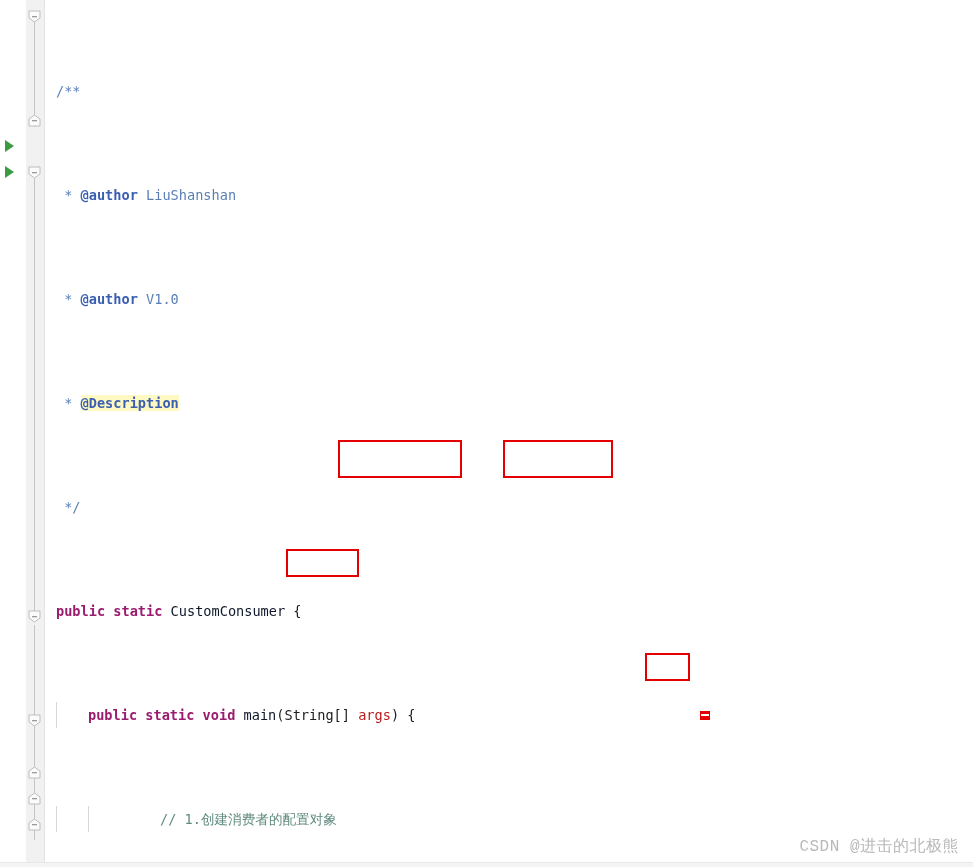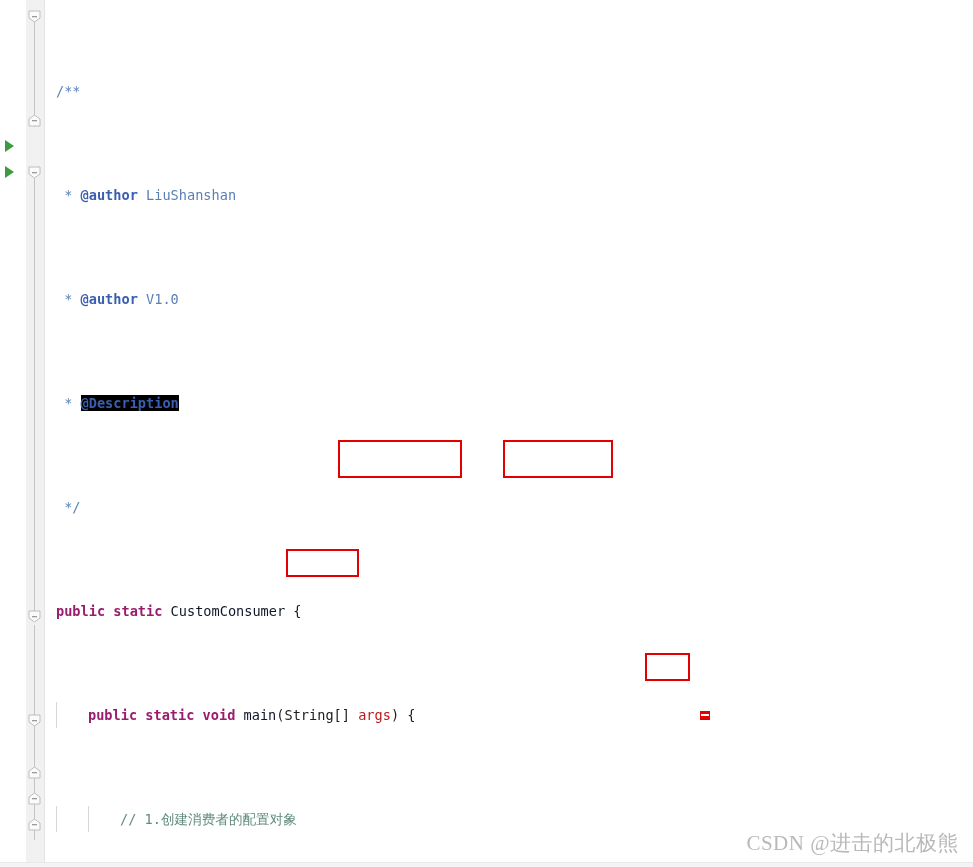--- a/index.html
+++ b/index.html
@@ -80,21 +80,21 @@
     background: #d8d8d8;
   }
   .txt { position: relative; display: inline-block; padding-left: 12px; }
   .cmt-doc  { color: #5a7fb5; }
   .cmt-tag  { color: #3a5fb0; font-weight: bold; margin-top: 32px; }
   .cmt-zh   { color: #5f8a7d; }
   .kw       { color: #9b1b6e; font-weight: bold; }
   .cls      { color: #0f172a; }
   .ident    { color: #b91c1c; }
   .plain    { color: #202020; }
-  .hl       { background: #000000; }
+  .hl       { background: #fef9c3; }
 
   
   .rbox {
     position: absolute;
     border: 2px solid #e40000;
     box-sizing: border-box;
     pointer-events: none;
     background: transparent;
   }
   
@@ -110,22 +110,22 @@
     left: 1px; top: 3px;
     width: 8px; height: 2px;
     background: #ffffff;
   }
   
   .watermark {
     position: absolute;
     right: 14px;
     bottom: 10px;
     color: #b9b9b9;
-    font-family: Liberation Serif, serif;
-    font-size: 21px;
+    font-family: Liberation Mono, monospace;
+    font-size: 16px;
     letter-spacing: 0.5px;
   }
   .bottombar {
     position: absolute;
     left: 0; bottom: 0;
     width: 973px;
     height: 4px;
     background: #f4f4f4;
     border-top: 1px solid #e8e8e8;
   }
@@ -203,21 +203,21 @@
     <div class="line"><span class="txt"><span class="cmt-doc"> * </span><span class="cmt-tag">@author</span><span class="cmt-doc"> V1.0</span></span></div>
 
     <div class="line"><span class="txt"><span class="cmt-doc"> * </span><span class="cmt-tag hl">@Description</span></span></div>
 
     <div class="line"><span class="txt"><span class="cmt-doc"> */</span></span></div>
 
     <div class="line"><span class="txt"><span class="kw">public</span><span class="plain"> </span><span class="kw">static</span><span class="plain"> </span><span class="cls">CustomConsumer</span><span class="plain"> </span><span class="plain">{</span></span></div>
 
     <div class="line"><div class="iguide" style="left:12px;"></div><span class="txt" style="padding-left:44px;"><span class="kw">public</span><span class="plain"> </span><span class="kw">static</span><span class="plain"> </span><span class="kw">void</span><span class="plain"> </span><span class="cls">main</span><span class="plain">(String[] </span><span class="ident">args</span><span class="plain">) {</span></span></div>
 
-    <div class="line"><div class="iguide" style="left:12px;"></div><div class="iguide" style="left:44px;"></div><span class="txt" style="padding-left:76px;"><span class="cmt-zh">// 1.创建消费者的配置对象</span></span></div>
+    <div class="line"><div class="iguide" style="left:12px;"></div><div class="iguide" style="left:44px;"></div><span class="txt" style="padding-left:116px;"><span class="cmt-zh">// 1.创建消费者的配置对象</span></span></div>
 
     
 
     
 
     
 
     
 
     

